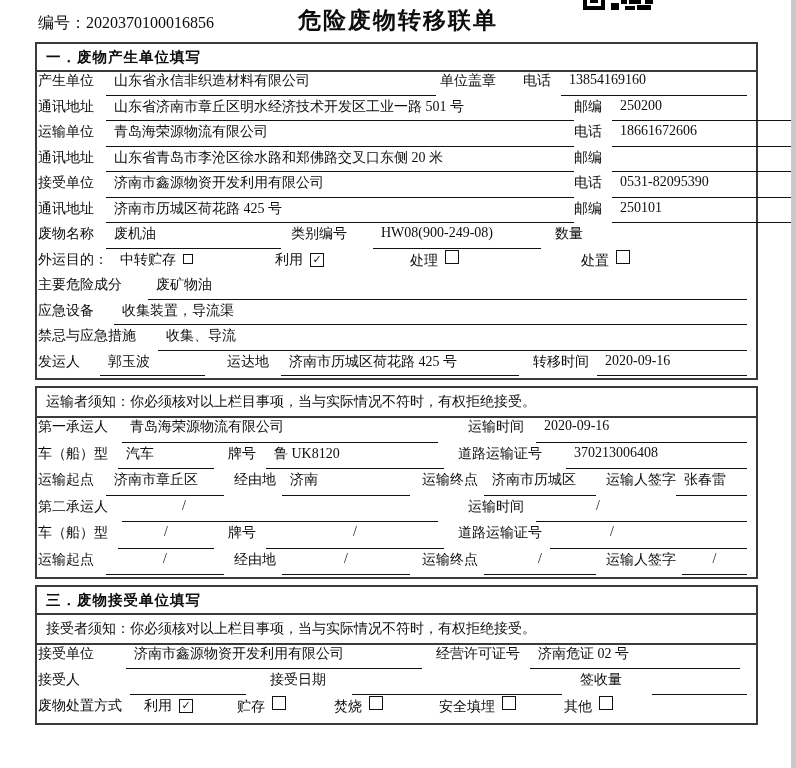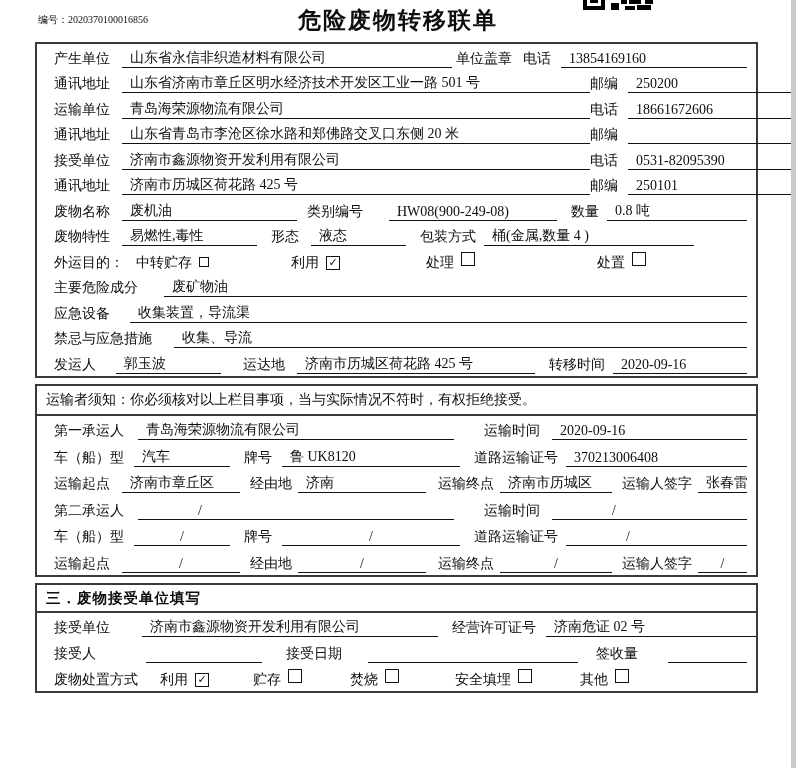--- a/index.html
+++ b/index.html
@@ -2,32 +2,32 @@
 <html><head>
 <meta charset="utf-8">
 <style>
   html,body{margin:0;padding:0}
   body{
     width:796px;height:768px;position:relative;overflow:hidden;
     background:#ffffff;color:#0d0d0d;
     font-family:"Liberation Serif","DejaVu Serif",serif;
   }
   .hdr{position:relative;height:42px}
-  .serial{position:absolute;left:38px;top:13px;font-size:10px;white-space:nowrap}
+  .serial{position:absolute;left:38px;top:13px;font-size:16px;white-space:nowrap}
   .doc-title{
     text-align:center;font-size:23px;font-weight:bold;padding-top:5px;letter-spacing:2px;
     font-family:"Liberation Sans","DejaVu Sans",sans-serif;
   }
   .qr{position:absolute;left:575px;top:0}
   .box{border:2px solid #3a3a3a;margin:0 38px 6px 35px;background:#fff}
   .sec-h{
     font-weight:bold;font-size:14.5px;padding:4px 9px 3px;border-bottom:2px solid #3a3a3a;
     font-family:"Liberation Sans","DejaVu Sans",sans-serif;letter-spacing:1px;
   }
-  .r{display:flex;align-items:flex-end;height:23.5px;padding:0 9px 2px 17px;font-size:14px;white-space:nowrap}
+  .r{display:flex;height:23.5px;padding:0 9px 2px 1px;font-size:14px;white-space:nowrap}
   .s2 .r{height:24.5px}
   .s3 .r{height:24px}
   .notice{height:28px;display:flex;align-items:center;padding:0 9px;font-size:14px;border-bottom:2px solid #3a3a3a}
   .lbl{flex-shrink:0}
   .u{border-bottom:1px solid #111;padding-left:8px;box-sizing:border-box;overflow:hidden;flex-shrink:0}
   .fill{flex:1 1 auto}
   .ml-a{margin-left:auto}
   .ctr{text-align:center;padding-left:0}
   .cb{
     display:inline-block;width:12px;height:12px;border:1px solid #111;margin-left:7px;
@@ -53,20 +53,21 @@
     <rect x="36" y="3" width="8" height="7" fill="#000"></rect>
       <rect x="46" y="0" width="6" height="4" fill="#000"></rect>
     <rect x="54" y="0" width="12" height="4" fill="#000"></rect>
       <rect x="50" y="6" width="10" height="4" fill="#000"></rect>
     <rect x="62" y="5" width="14" height="5" fill="#000"></rect>
       <rect x="70" y="0" width="8" height="4" fill="#000"></rect>
   </svg>
 </div>
 
 <div class="box s1">
+  <div class="sec-h">一．废物产生单位填写</div>
 
   <div class="r">
     <span class="lbl" style="width:68px">产生单位</span>
     <span class="u" style="width:330px">山东省永信非织造材料有限公司</span>
     <span class="lbl" style="margin-left:4px">单位盖章</span>
     <span class="lbl ml-a" style="margin-right:10px">电话</span>
     <span class="u" style="width:186px">13854169160</span>
   </div>
 
   <div class="r">
@@ -103,31 +104,22 @@
     <span class="lbl ml-a" style="margin-right:10px">邮编</span>
     <span class="u" style="width:186px">250101</span>
   </div>
 
   <div class="r">
     <span class="lbl" style="width:68px">废物名称</span>
     <span class="u" style="width:175px">废机油</span>
     <span class="lbl" style="margin-left:10px">类别编号</span>
     <span class="u" style="width:168px;margin-left:26px">HW08(900-249-08)</span>
     <span class="lbl" style="margin-left:14px">数量</span>
-    <span class="u fill" style="margin-left:8px">0.8 吨</span>
-  </div>
-
-  <div class="r">
-    <span class="lbl" style="width:68px">废物特性</span>
-    <span class="u" style="width:135px">易燃性,毒性</span>
-    <span class="lbl" style="margin-left:14px">形态</span>
-    <span class="u" style="width:95px;margin-left:12px">液态</span>
-    <span class="lbl" style="margin-left:14px">包装方式</span>
-    <span class="u" style="width:210px;margin-left:8px">桶(金属,数量  4 )</span>
-  </div>
+  </div>
+
 
   <div class="r">
     <span class="lbl">外运目的：</span>
     <span class="lbl" style="margin-left:12px"><span>中转贮存</span><span class="cb small"></span></span>
     <span class="lbl" style="margin-left:82px"><span>利用</span><span class="cb">✓</span></span>
     <span class="lbl" style="margin-left:86px"><span>处理</span><span class="cb"></span></span>
     <span class="lbl" style="margin-left:122px"><span>处置</span><span class="cb"></span></span>
   </div>
 
   <div class="r">
@@ -164,32 +156,32 @@
     <span class="lbl" style="margin-left:30px">运输时间</span>
     <span class="u fill" style="margin-left:12px">2020-09-16</span>
   </div>
 
   <div class="r">
     <span class="lbl" style="width:80px">车（船）型</span>
     <span class="u" style="width:96px">汽车</span>
     <span class="lbl" style="margin-left:14px">牌号</span>
     <span class="u" style="width:178px;margin-left:10px">鲁 UK8120</span>
     <span class="lbl" style="margin-left:14px">道路运输证号</span>
-    <span class="u fill" style="margin-left:8px">370213006408</span>
+    <span class="u fill" style="margin-left:24px">370213006408</span>
   </div>
 
   <div class="r">
     <span class="lbl" style="width:62px">运输起点</span>
     <span class="u" style="width:118px;margin-left:6px">济南市章丘区</span>
     <span class="lbl" style="margin-left:10px">经由地</span>
     <span class="u" style="width:128px;margin-left:6px">济南</span>
     <span class="lbl" style="margin-left:12px">运输终点</span>
     <span class="u" style="width:112px;margin-left:6px">济南市历城区</span>
     <span class="lbl" style="margin-left:10px">运输人签字</span>
-    <span class="u fill" style="margin-left:6px">张春雷</span>
+    <span class="u fill" style="">张春雷</span>
   </div>
 
   <div class="r">
     <span class="lbl" style="width:84px">第二承运人</span>
     <span class="u" style="width:316px;padding-left:60px">/</span>
     <span class="lbl" style="margin-left:30px">运输时间</span>
     <span class="u fill" style="margin-left:12px;padding-left:60px">/</span>
   </div>
 
   <div class="r">
@@ -208,20 +200,21 @@
     <span class="u ctr" style="width:128px;margin-left:6px">/</span>
     <span class="lbl" style="margin-left:12px">运输终点</span>
     <span class="u ctr" style="width:112px;margin-left:6px">/</span>
     <span class="lbl" style="margin-left:10px">运输人签字</span>
     <span class="u ctr fill" style="margin-left:6px">/</span>
   </div>
 </div>
 
 <div class="box s3">
   <div class="sec-h">三．废物接受单位填写</div>
+  <div class="notice">接受者须知：你必须核对以上栏目事项，当与实际情况不符时，有权拒绝接受。</div>
 
   <div class="r">
     <span class="lbl" style="width:68px">接受单位</span>
     <span class="u" style="width:296px;margin-left:20px">济南市鑫源物资开发利用有限公司</span>
     <span class="lbl" style="margin-left:14px">经营许可证号</span>
     <span class="u" style="width:210px;margin-left:10px">济南危证 02 号</span>
   </div>
 
   <div class="r">
     <span class="lbl" style="width:52px">接受人</span>

